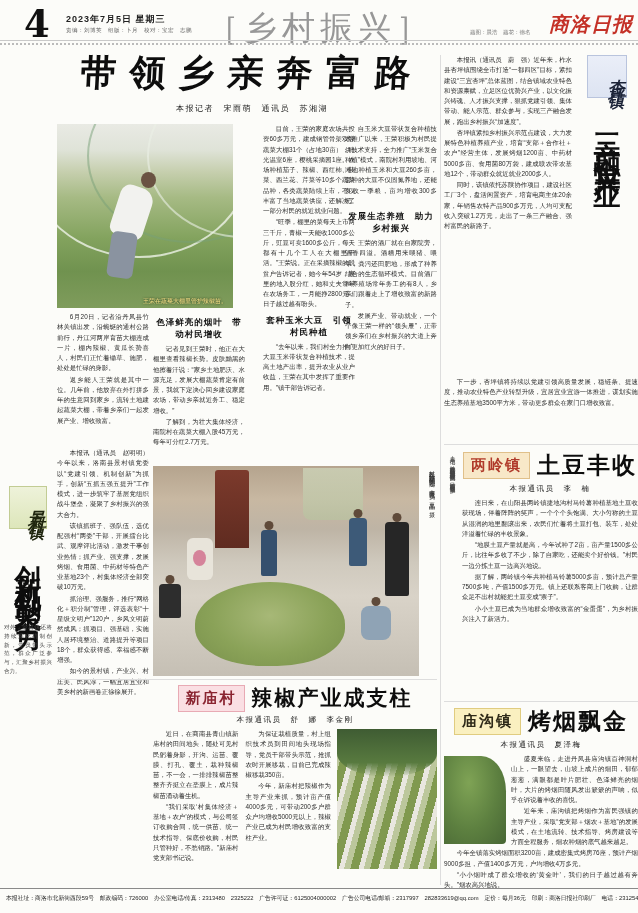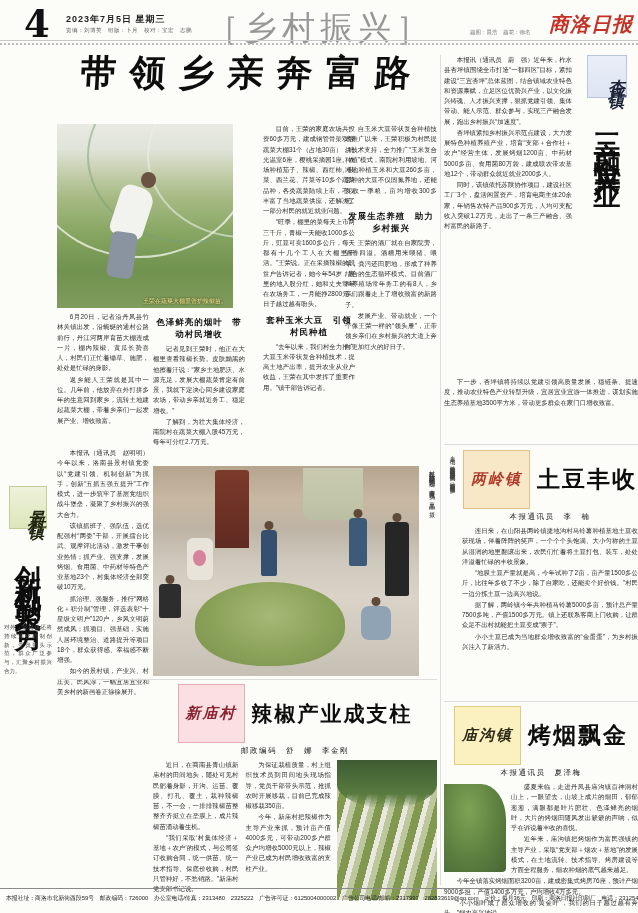--- a/index.html
+++ b/index.html
@@ -76,21 +76,21 @@
             font-size:27px;letter-spacing:8px;color:#0f0f0f;margin-top:14px;}
   .xp-cont{margin-top:4px;}
 
   
   .vnote{left:443px;top:452px;height:238px;width:14px;writing-mode:vertical-rl;text-orientation:upright;
          font-size:5.6px;color:#444;letter-spacing:.5px;}
 
   
   .ll{left:462px;top:450px;width:176px;}
   .art-hd{display:flex;align-items:center;justify-content:center;gap:7px;margin-bottom:3px;}
-  .tb-h{font-family:"DejaVu Serif",serif;font-style:italic;font-weight:bold;padding:19px 7px;white-space:nowrap;}
+  .tb-h{font-family:"DejaVu Serif",serif;font-weight:bold;padding:3px 7px;white-space:nowrap;}
   .tb-ll{background:#f8e8c8;border:1px solid #e0c08a;color:#b03a2a;font-size:15px;letter-spacing:2px;}
   .big-title{font-weight:900;font-size:23px;letter-spacing:2px;color:#0d0d0d;white-space:nowrap;}
   .byline{text-align:center;font-size:7.5px;letter-spacing:1.5px;margin:2px 0 4px 0;}
 
   
   .mg{left:444px;top:706px;width:194px;}
   .tb-mg{background:#faf0c0;border:1px solid #e0cc80;color:#2e2a18;font-size:15px;letter-spacing:2px;}
   .mg-body{position:relative;}
   .p4{float:left;width:62px;height:88px;margin:2px 5px 2px 0;
       background:radial-gradient(ellipse at 40% 30%,#7fa355 0%,#5d8040 55%,#476634 100%);
@@ -132,20 +132,21 @@
   <div class="abs hdr-num">4</div>
   <div class="abs hdr-date">2023年7月5日 星期三</div>
   <div class="abs hdr-staff">责编：刘博英　组版：卜月　校对：宝宏　志鹏</div>
   <div class="abs hdr-section">［乡村振兴］</div>
   <div class="abs hdr-credits">题图：晨浩　题花：德名</div>
   <div class="abs hdr-logo" style="color:#c43127;text-align:center;">商洛日报</div>
   <div class="abs hdr-line1"></div>
   <div class="abs hdr-dots"></div>
 
   <div class="abs main-title">带领乡亲奔富路</div>
+  <div class="abs main-byline">本报记者　宋雨萌　通讯员　苏湘湖</div>
 
   <div class="abs p1">
     <div class="gh-arc a1"></div>
     <div class="gh-arc a2"></div>
     <div class="gh-arc a3"></div>
     <div class="gh-shirt"></div>
     <div class="gh-head"></div>
     <div class="gh-pants"></div>
     <div class="p1cap">王荣在蔬菜大棚里管护辣椒苗。</div>
   </div>
@@ -249,21 +250,21 @@
         <p>据了解，两岭镇今年共种植马铃薯5000多亩，预计总产量7500多吨，产值1500多万元。镇上还联系客商上门收购，让群众足不出村就能把土豆变成“票子”。</p>
         <p>小小土豆已成为当地群众增收致富的“金蛋蛋”，为乡村振兴注入了新活力。</p>
       </div>
   </div>
 
   <div class="abs xm">
     <div class="art-hd">
       <span class="tb-h tb-xm">新庙村</span>
       <span class="xm-title">辣椒产业成支柱</span>
     </div>
-    <div class="byline">邮政编码　舒　娜　李金刚</div>
+    <div class="byline">本报通讯员　舒　娜　李金刚</div>
     <div class="xm-body">
       <div class="xm-text bodytxt">
           <p>近日，在商南县青山镇新庙村的田间地头，随处可见村民躬着身影，开沟、运苗、覆膜、打孔、覆土，栽种辣椒苗，不一会，一排排辣椒苗整整齐齐挺立在垄膜上，成片辣椒苗涌动着生机。</p>
           <p>“我们采取‘村集体经济＋基地＋农户’的模式，与公司签订收购合同，统一供苗、统一技术指导、保底价收购，村民只管种好，不愁销路。”新庙村党支部书记说。</p>
           <p>为保证栽植质量，村上组织技术员到田间地头现场指导，党员干部带头示范，抢抓农时开展移栽，目前已完成辣椒移栽350亩。</p>
           <p>今年，新庙村把辣椒作为主导产业来抓，预计亩产值4000多元，可带动200多户群众户均增收5000元以上，辣椒产业已成为村民增收致富的支柱产业。</p>
         </div>
       <div class="p3">
         <div class="p3-trees"></div>
       </div>

